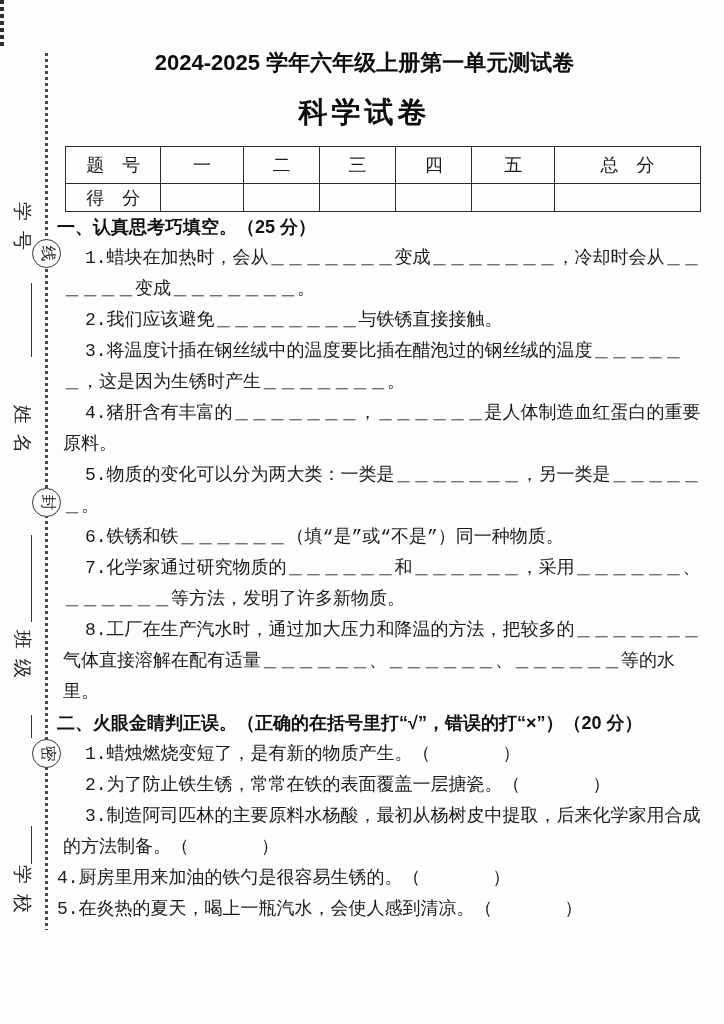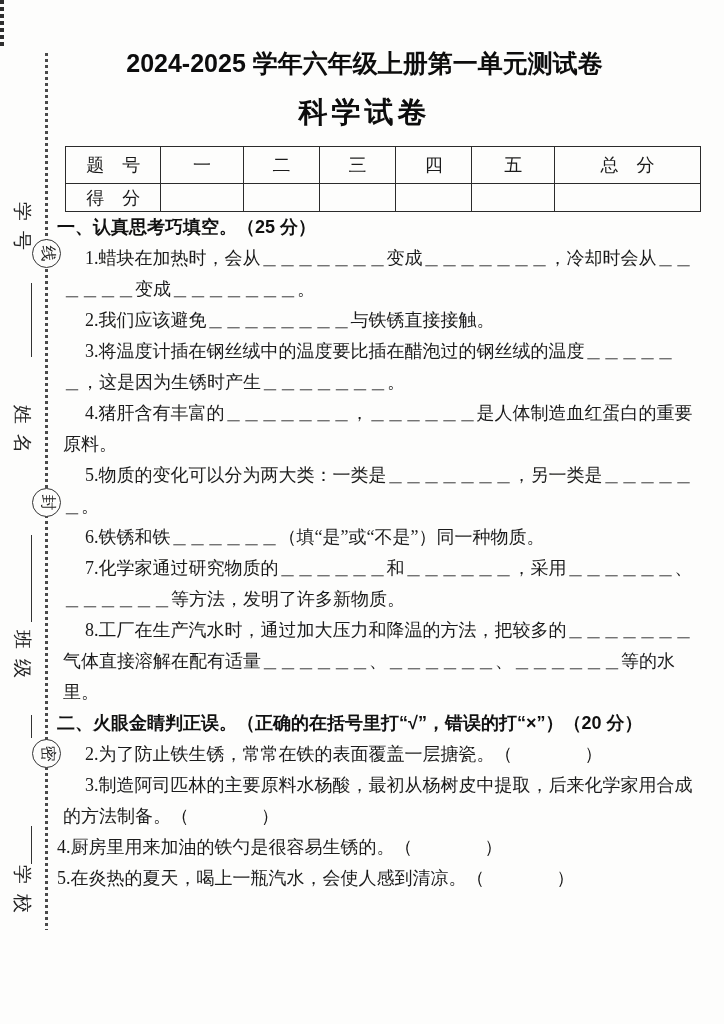--- a/index.html
+++ b/index.html
@@ -41,21 +41,21 @@
     font-size:16px; color:#222;
   }
   .seal-circle span { display:block; transform:rotate(90deg); }
 
   
   .content { position:absolute; left:57px; top:0; width:645px; }
 
   .title {
     margin:44px 0 0 0; padding-right:30px;
     font-family:"Liberation Sans", sans-serif;
-    font-weight:bold; font-size:25px; line-height:38px;
+    font-weight:bold; font-size:22px; line-height:38px;
     text-align:center; color:#0d0d0d;
   }
   .subtitle {
     margin:12px 0 12px 0; padding-right:30px;
     font-family:"Liberation Sans", sans-serif;
     font-weight:bold; font-size:29px; line-height:36px;
     text-align:center; letter-spacing:4px; color:#0d0d0d;
   }
 
   table.score {
@@ -67,21 +67,21 @@
     border:1.6px solid #2b2b2b; text-align:center; padding:0;font-family:Liberation Serif, serif;
   }
   table.score tr.head td { height:36px; }
   table.score tr.fill td { height:27px; }
 
   .questions { font-size:18px; line-height:31px; }
   .sec-heading {
     font-family:"Liberation Sans", sans-serif;
     font-weight:bold; margin:0; color:#111;
   }
-  .q { margin:0; padding-left:6px; text-indent:22px; }
+  .q { margin:0; padding-left:6px; text-indent:22px;font-family:Liberation Mono, monospace; }
   .q.flush { padding-left:0; text-indent:0; }
 </style>
 </head>
 <body>
 
 <div class="corner-mark"></div>
 
 <aside>
   <div class="seal-line"></div>
 
@@ -154,20 +154,21 @@
       <p class="q">3.将温度计插在钢丝绒中的温度要比插在醋泡过的钢丝绒的温度＿＿＿＿＿＿，这是因为生锈时产生＿＿＿＿＿＿＿。</p>
       <p class="q">4.猪肝含有丰富的＿＿＿＿＿＿＿，＿＿＿＿＿＿是人体制造血红蛋白的重要原料。</p>
       <p class="q">5.物质的变化可以分为两大类：一类是＿＿＿＿＿＿＿，另一类是＿＿＿＿＿＿。</p>
       <p class="q">6.铁锈和铁＿＿＿＿＿＿（填“是”或“不是”）同一种物质。</p>
       <p class="q">7.化学家通过研究物质的＿＿＿＿＿＿和＿＿＿＿＿＿，采用＿＿＿＿＿＿、＿＿＿＿＿＿等方法，发明了许多新物质。</p>
       <p class="q">8.工厂在生产汽水时，通过加大压力和降温的方法，把较多的＿＿＿＿＿＿＿气体直接溶解在配有适量＿＿＿＿＿＿、＿＿＿＿＿＿、＿＿＿＿＿＿等的水里。</p>
     </section>
 
     <section>
       <p class="sec-heading">二、火眼金睛判正误。（正确的在括号里打“√”，错误的打“×”）（20 分）</p>
+      <p class="q">1.蜡烛燃烧变短了，是有新的物质产生。（　　　　）</p>
       <p class="q">2.为了防止铁生锈，常常在铁的表面覆盖一层搪瓷。（　　　　）</p>
       <p class="q">3.制造阿司匹林的主要原料水杨酸，最初从杨树皮中提取，后来化学家用合成的方法制备。（　　　　）</p>
       <p class="q flush">4.厨房里用来加油的铁勺是很容易生锈的。（　　　　）</p>
       <p class="q flush">5.在炎热的夏天，喝上一瓶汽水，会使人感到清凉。（　　　　）</p>
     </section>
 
   </div>
 </main>
 
 </body></html>

